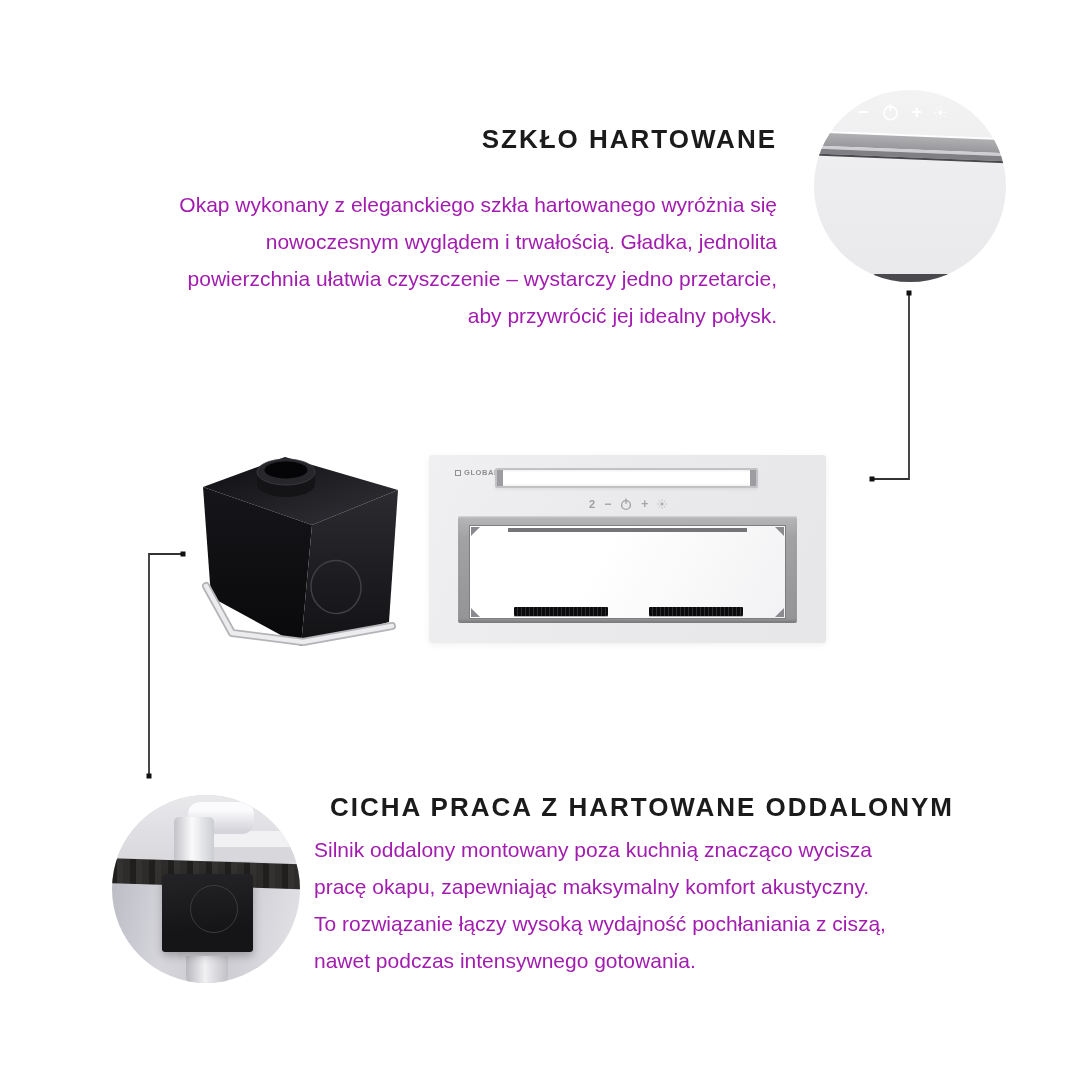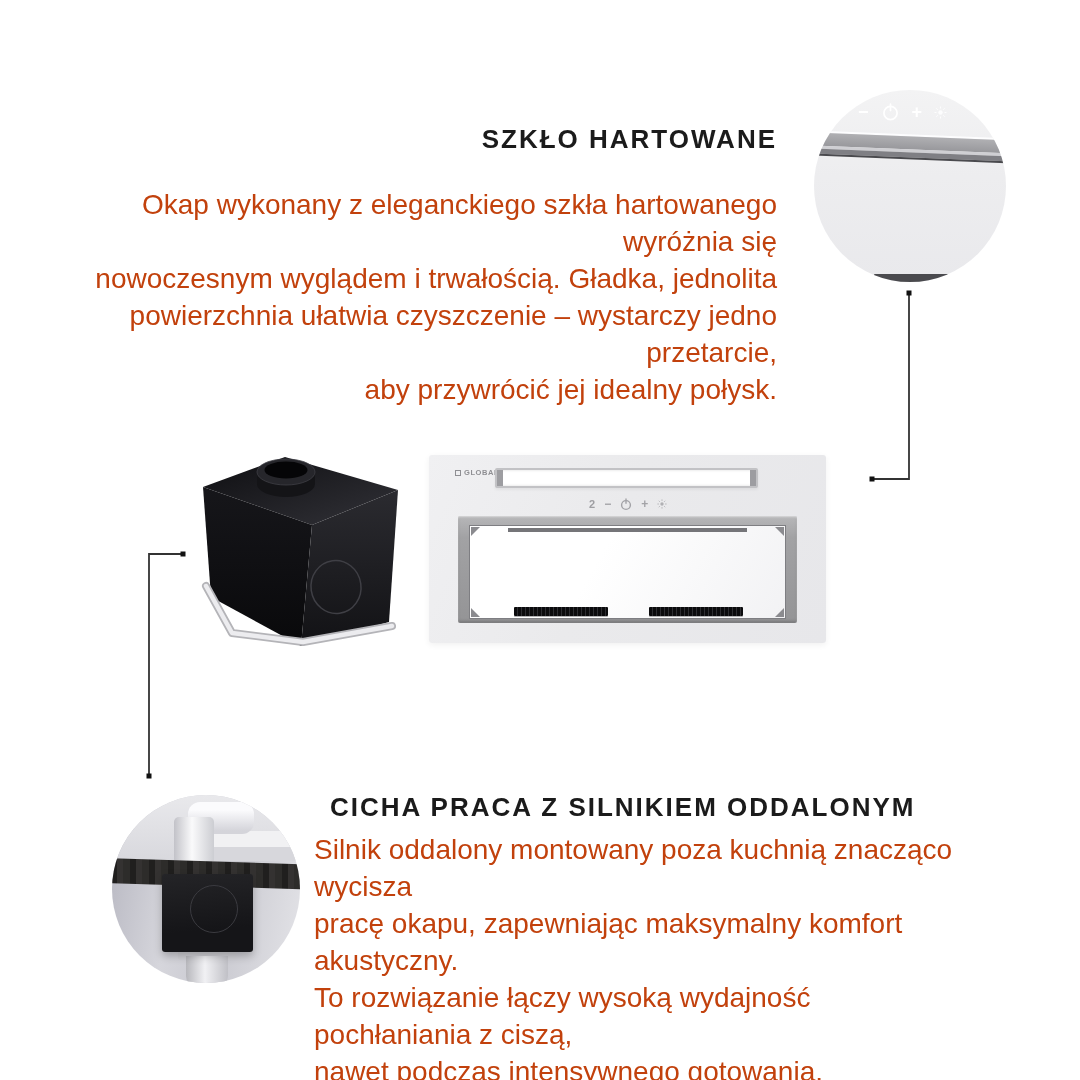--- a/index.html
+++ b/index.html
@@ -8,21 +8,21 @@
     font-family:"Liberation Sans","DejaVu Sans",sans-serif;overflow:hidden;
   }
   
   .heading{
     position:absolute;margin:0;color:#1b1b1b;font-weight:700;
     font-size:26px;line-height:30px;letter-spacing:2px;white-space:nowrap;
   }
   .heading-top{top:124px;right:303px;text-align:right;}
   .heading-bottom{top:792px;left:330px;text-align:left;}
   .para{
-    position:absolute;margin:0;color:#c2410c;font-size:28px;line-height:37px;
+    position:absolute;margin:0;color:#a21caf;font-size:21px;line-height:37px;
     white-space:pre-line;font-weight:400;
   }
   .para-top{top:186px;right:303px;width:700px;text-align:right;}
   .para-bottom{top:831px;left:314px;width:660px;text-align:left;}
 
   
   .detail-circle{
     position:absolute;left:814px;top:90px;width:192px;height:192px;border-radius:50%;
     overflow:hidden;background:linear-gradient(180deg,#f3f3f4 0%,#ededef 45%,#e9e9ec 100%);
   }
@@ -246,19 +246,19 @@
     <div class="mc-elbow-h"></div>
     <div class="mc-elbow-v"></div>
     <div class="mc-beam"></div>
     <div class="mc-flange"></div>
     <div class="mc-pipe"></div>
     <div class="mc-box">
       <div class="mc-box-circle"></div>
     </div>
   </div>
 
-  <h2 class="heading heading-bottom">CICHA PRACA Z SILNIKIEM ODDALONYM</h2>
+  <h2 class="heading heading-bottom">CICHA PRACA Z HARTOWANE ODDALONYM</h2>
   <p class="para para-bottom">Silnik oddalony montowany poza kuchnią znacząco wycisza
 pracę okapu, zapewniając maksymalny komfort akustyczny.
 To rozwiązanie łączy wysoką wydajność pochłaniania z ciszą,
 nawet podczas intensywnego gotowania.</p>
 
 </div>
 
 </body></html>

